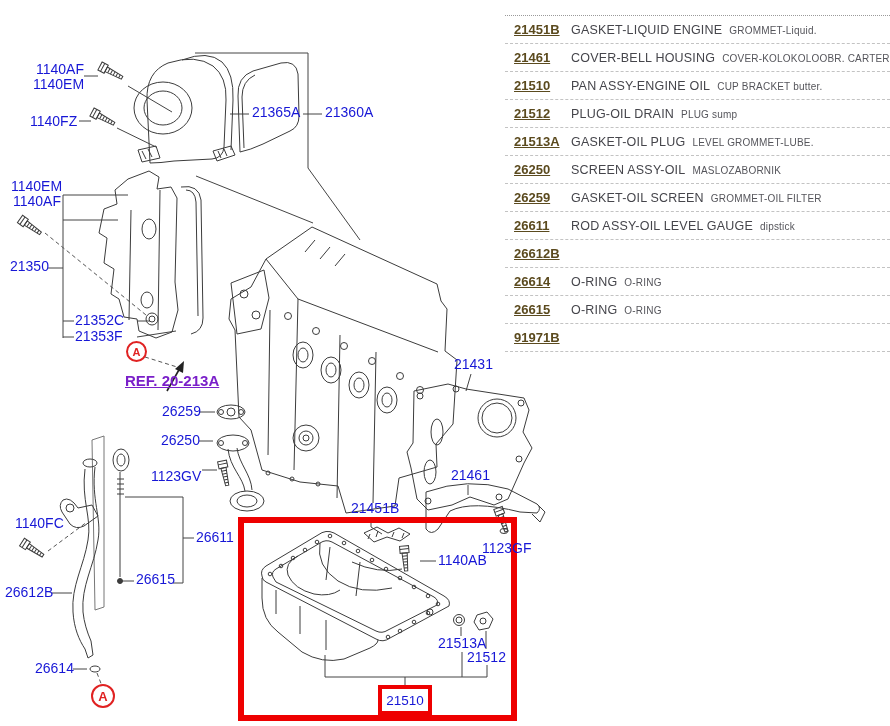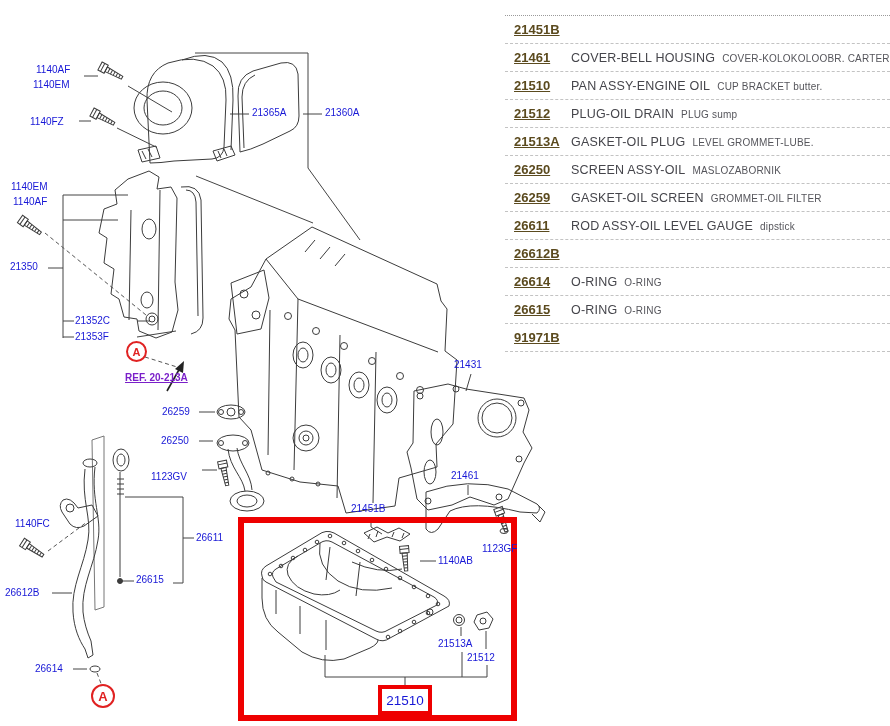--- a/index.html
+++ b/index.html
@@ -1,22 +1,22 @@
 <!DOCTYPE html>
 <html><head>
 <meta charset="utf-8">
 <style>
   html,body{margin:0;padding:0;background:#fff;}
   .page{position:relative;width:890px;height:726px;background:#fff;overflow:hidden;
         font-family:"Liberation Sans",sans-serif;}
   
   .diagram{position:absolute;left:0;top:0;width:560px;height:726px;}
   .diagram svg{position:absolute;left:0;top:0;z-index:1;}
-  .callout{position:absolute;z-index:5;font-size:10px;color:#1717d6;white-space:nowrap;line-height:15px;}
-  .ref-link{position:absolute;z-index:5;font-size:10px;font-weight:bold;color:#7a1fc9;
+  .callout{position:absolute;z-index:5;font-size:14px;color:#1717d6;white-space:nowrap;line-height:15px;}
+  .ref-link{position:absolute;z-index:5;font-size:15px;font-weight:bold;color:#7a1fc9;
             text-decoration:underline;white-space:nowrap;padding-left:41px;}
   .a-marker{position:absolute;z-index:6;border:2px solid #e02222;border-radius:50%;
             color:#e02222;font-weight:bold;display:flex;align-items:center;justify-content:center;
             background:transparent;}
   .a-top{left:126px;top:341px;width:17px;height:17px;font-size:11px;}
   .a-bottom{left:91px;top:684px;width:20px;height:20px;font-size:13px;}
   .red-frame{position:absolute;z-index:3;left:238px;top:517px;width:279px;height:204px;
              box-sizing:border-box;border:6px solid #ee0000;}
   .part-box{position:absolute;z-index:4;left:378px;top:685px;width:54px;height:30px;
             box-sizing:border-box;border:4px solid #ee0000;display:flex;align-items:center;
@@ -242,20 +242,24 @@
     <div class="callout" style="left:15px;top:516px">1140FC</div>
     <div class="callout" style="left:196px;top:530px">26611</div>
     <div class="callout" style="left:136px;top:572px">26615</div>
     <div class="callout" style="left:5px;top:585px">26612B</div>
     <div class="callout" style="left:35px;top:661px">26614</div>
   </div>
 
   <div class="parts-list">
     <div class="p-row">
       <span class="p-num">21451B</span>
+      <span class="p-desc">
+          <span class="p-name">GASKET-LIQUID ENGINE</span>
+          <span class="p-alt">GROMMET-Liquid.</span>
+        </span>
     </div>
     <div class="p-row">
       <span class="p-num">21461</span>
       <span class="p-desc">
           <span class="p-name">COVER-BELL HOUSING</span>
           <span class="p-alt">COVER-KOLOKOLOOBR. CARTER</span>
         </span>
     </div>
     <div class="p-row">
       <span class="p-num">21510</span>

